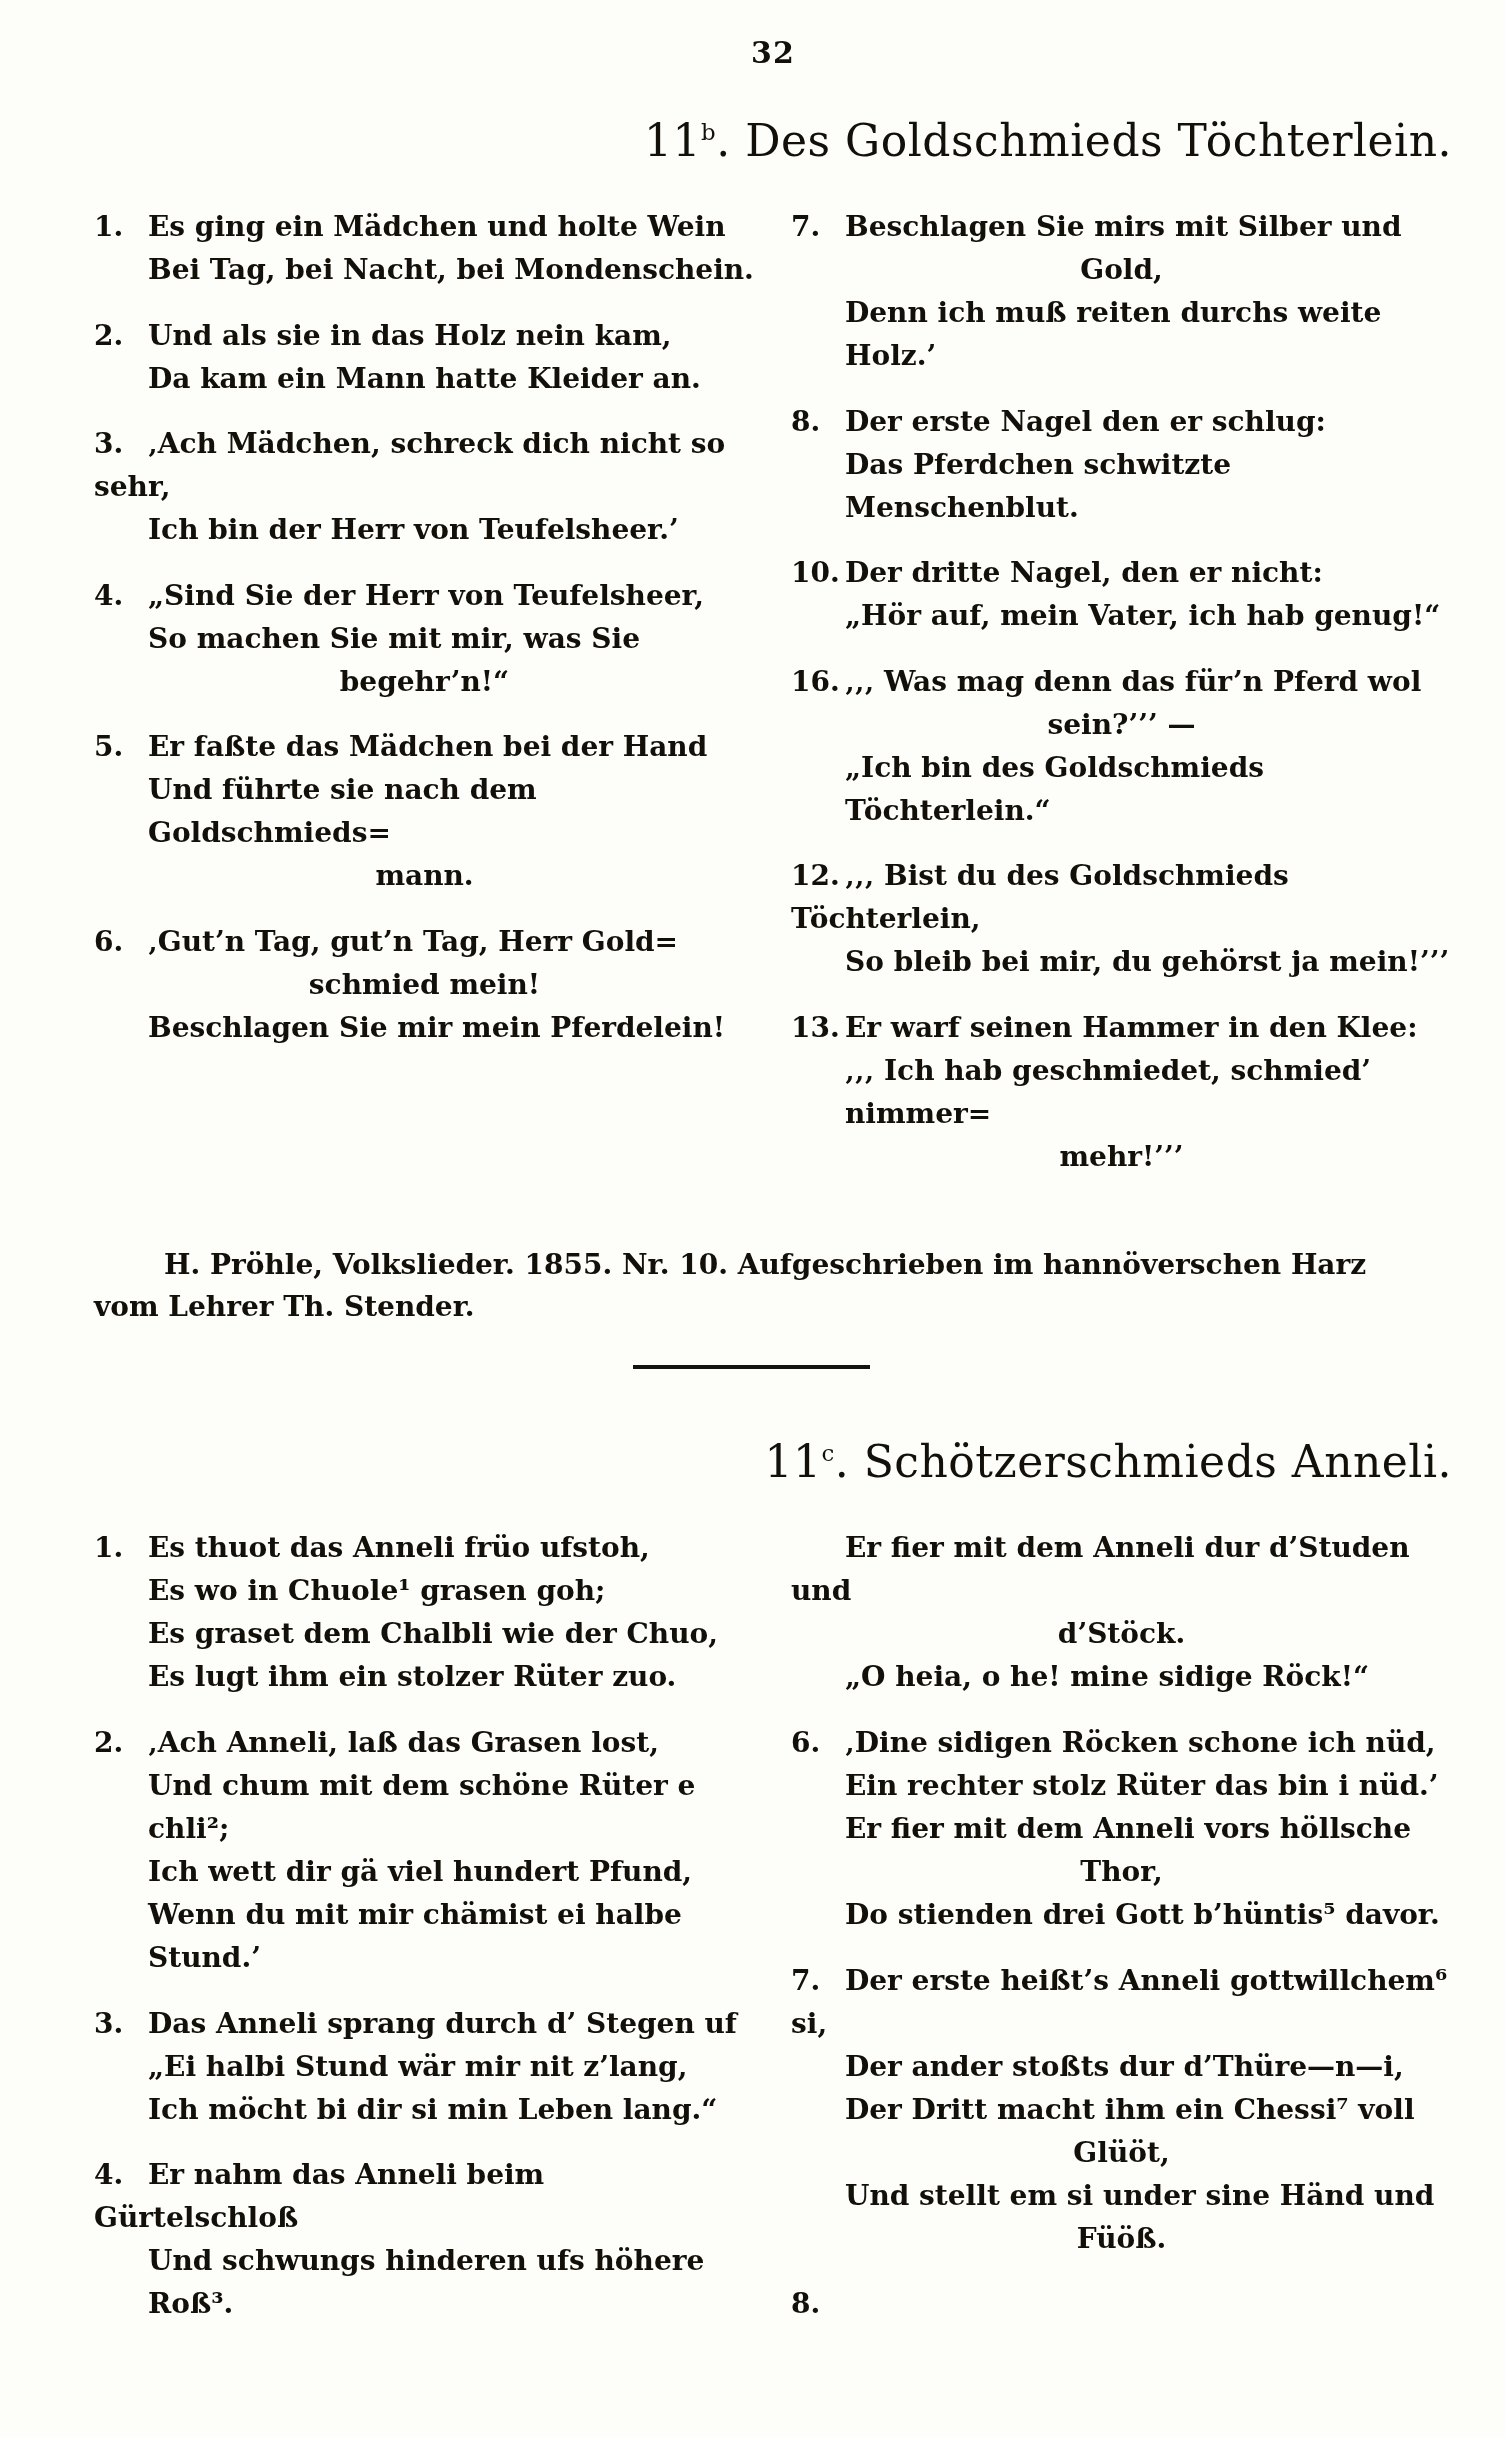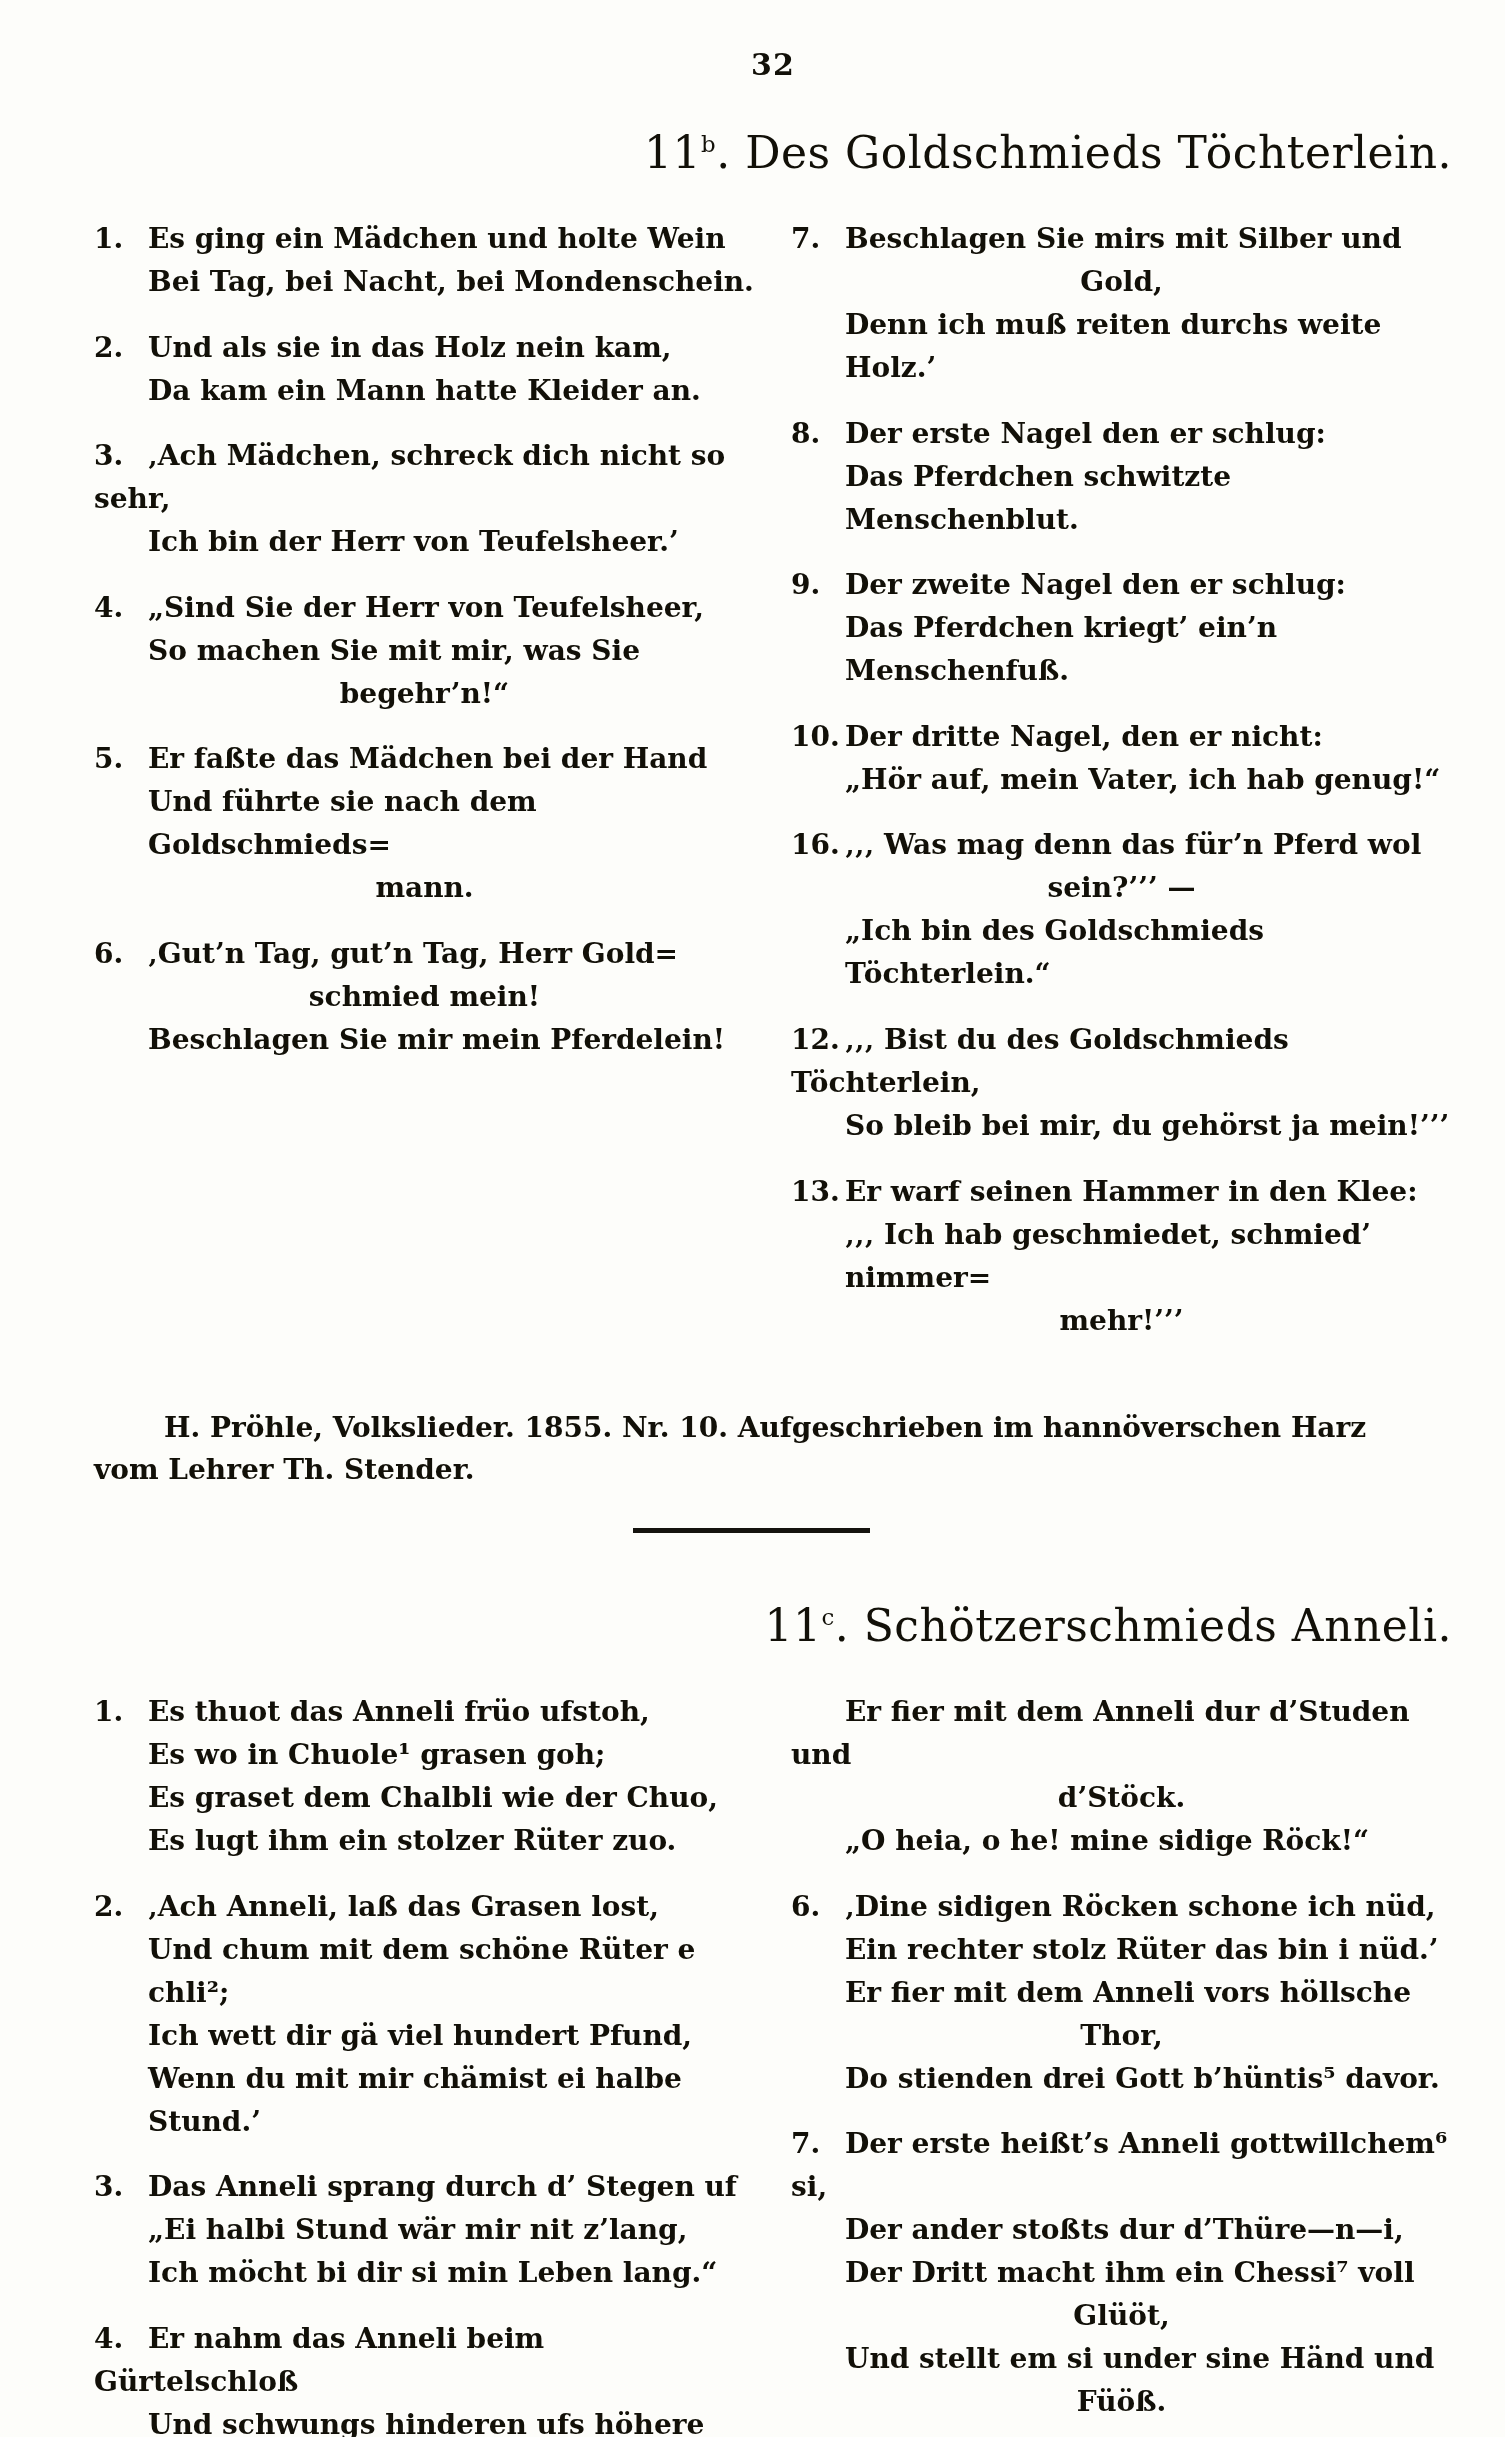--- a/index.html
+++ b/index.html
@@ -2,21 +2,21 @@
 <html style="font-size:8.6px"><head>
 <meta charset="utf-8">
 <style>
   * { box-sizing: border-box; }
   html, body { margin: 0; padding: 0; }
   body {
     width: 1506px; height: 2438px; overflow: hidden;
     background: #fdfdfa; color: #121008;
     font-family: "DejaVu Serif", "Liberation Serif", serif;
   }
-  .sheet { width: 1506px; height: 2374px; padding: 47px 54px 0 94px; }
+  .sheet { width: 1506px; height: 2374px; padding: 35px 54px 0 94px; }
   .page-number { text-align: center; font-size: 30px; font-weight: 700; letter-spacing: 1.1px; }
   .song-title { margin: 45px 0 39px; text-align: right; font-size: 44px; font-weight: 400; letter-spacing: 0.5px; }
   .song-title sup { font-size: 52%; }
   .song-c .song-title { margin-top: 67px; }
   .columns { display: flex; gap: 36px; }
   .col { flex: 1; min-width: 0; }
   .s { margin-bottom: 22.6px; }
   .ln { font-size: 28px; line-height: 43px; font-weight: 700; padding-left: 54px; }
   .ln.fst { padding-left: 0; }
   .ln.ctr { padding-left: 0; text-align: center; }
@@ -79,24 +79,20 @@
           <div class="ln fst"><span class="num">7.</span><span>Beschlagen Sie mirs mit Silber und</span></div>
           <div class="ln ctr">Gold,</div>
           <div class="ln">Denn ich muß reiten durchs weite Holz.’</div>
         </div>
 
         <div class="s">
           <div class="ln fst"><span class="num">8.</span><span>Der erste Nagel den er schlug:</span></div>
           <div class="ln">Das Pferdchen schwitzte Menschenblut.</div>
         </div>
 
-        <div class="s">
-          <div class="ln fst"><span class="num">9.</span><span>Der zweite Nagel den er schlug:</span></div>
-          <div class="ln">Das Pferdchen kriegt’ ein’n Menschenfuß.</div>
-        </div>
 
         <div class="s">
           <div class="ln fst"><span class="num">10.</span><span>Der dritte Nagel, den er nicht:</span></div>
           <div class="ln">„Hör auf, mein Vater, ich hab genug!“</div>
         </div>
 
         <div class="s">
           <div class="ln fst"><span class="num">16.</span><span>‚‚‚ Was mag denn das für’n Pferd wol</span></div>
           <div class="ln ctr">sein?’’’ —</div>
           <div class="ln">„Ich bin des Goldschmieds Töchterlein.“</div>

